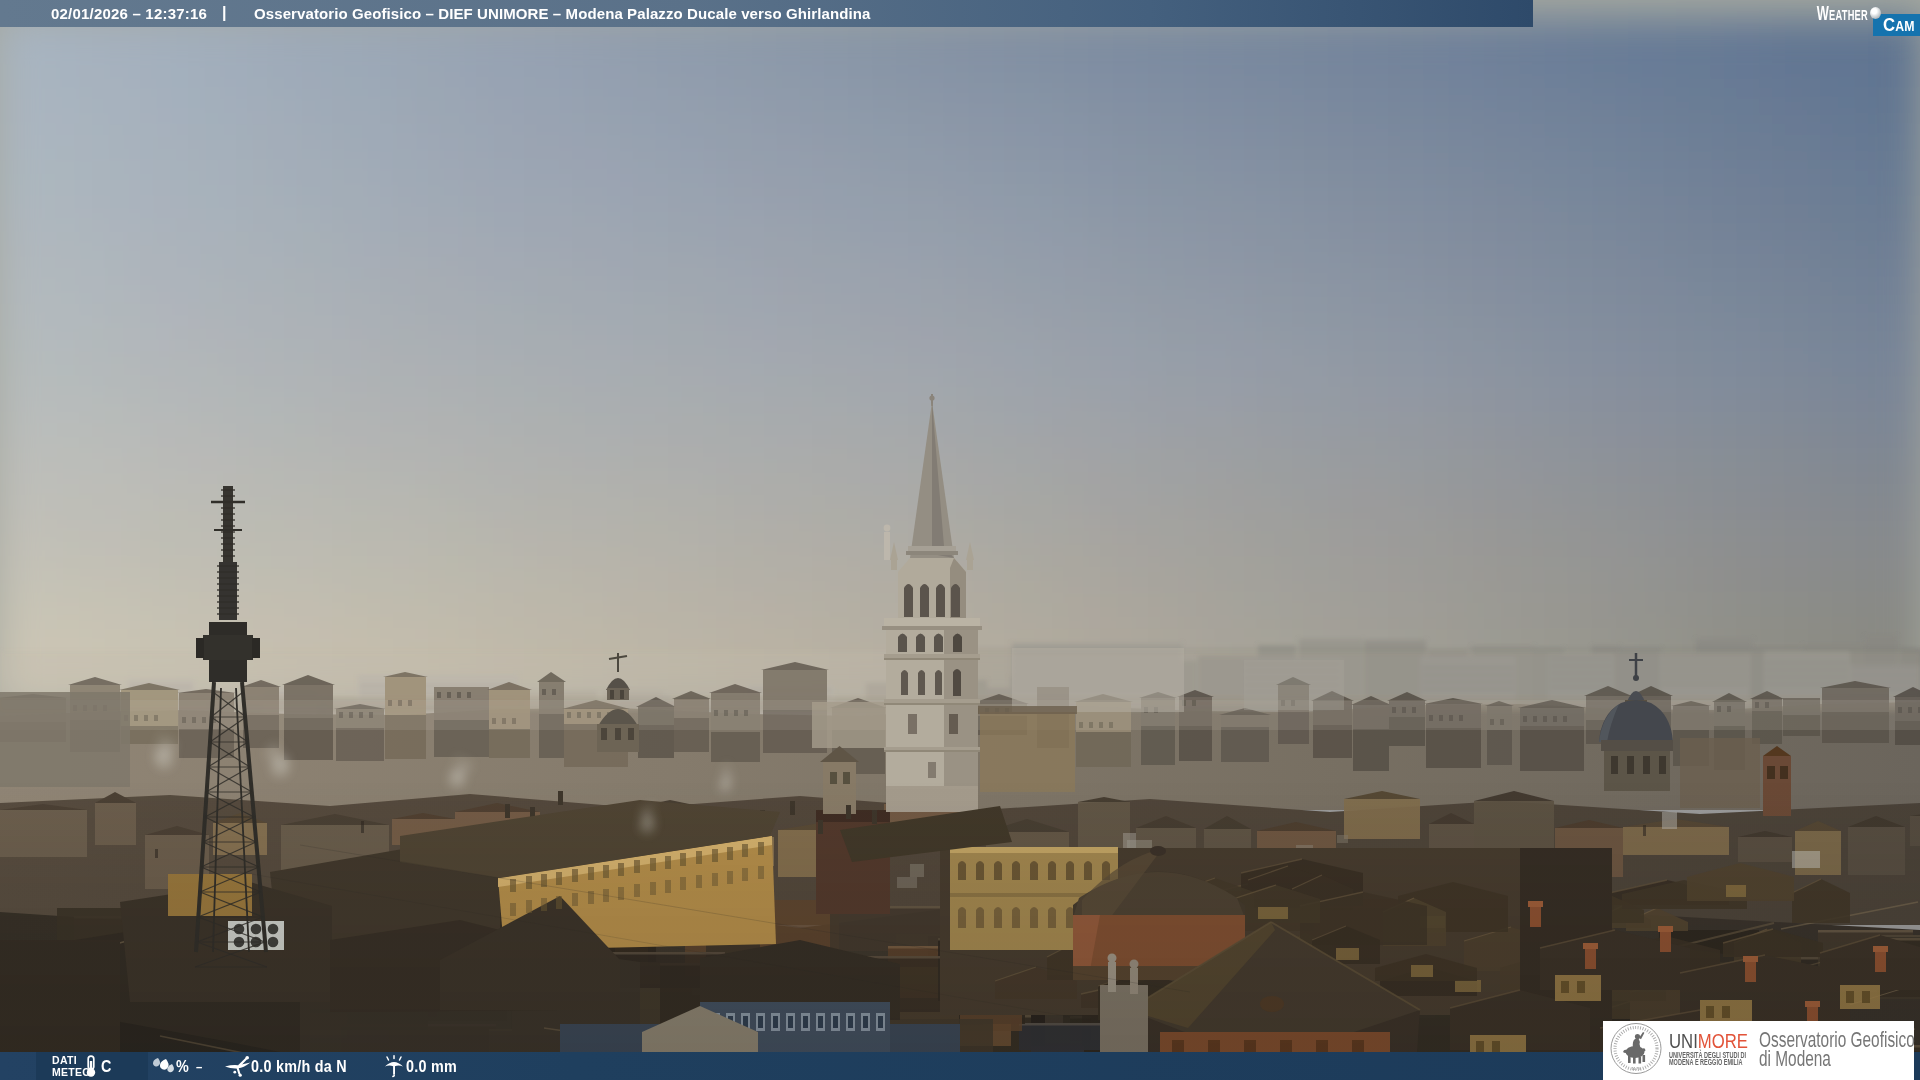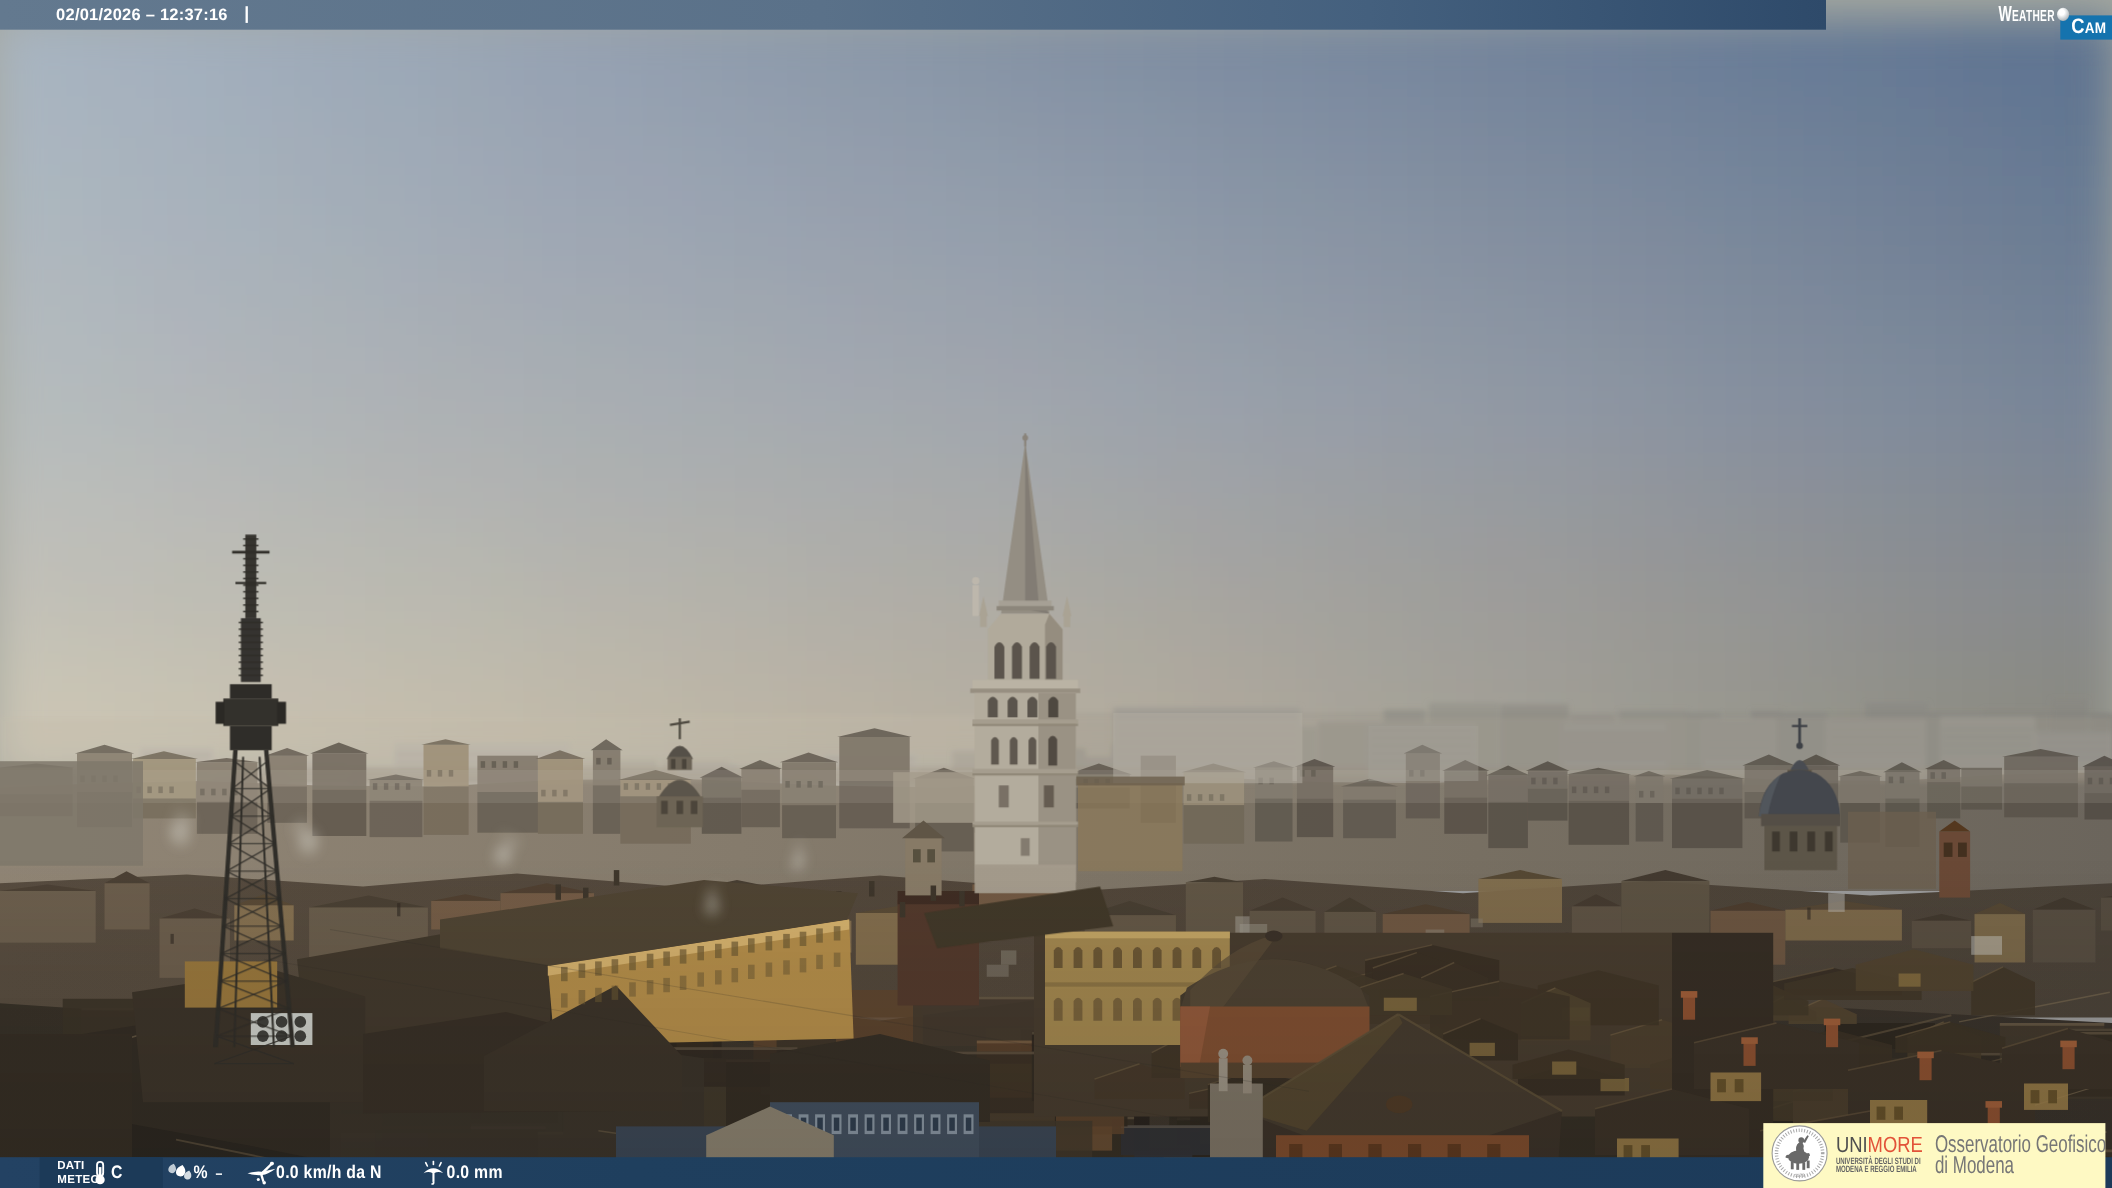--- a/index.html
+++ b/index.html
@@ -1,38 +1,38 @@
 <!DOCTYPE html>
 <html><head><meta charset="utf-8"><style>
 html,body{margin:0;padding:0;width:1920px;height:1080px;overflow:hidden;background:#999;}
 *{box-sizing:border-box;font-family:"Liberation Sans",sans-serif;}
 #stage{position:relative;width:1920px;height:1080px;}
 #scene{position:absolute;left:0;top:0;}
-#topbar{position:absolute;left:0;top:0;width:1660px;height:27px;
+#topbar{position:absolute;left:0;top:0;width:1533px;height:27px;
  background:linear-gradient(90deg,#63798f 0%,#5a7189 45%,#44607e 75%,#2e4a6a 100%);
  color:#fff;font-weight:bold;font-size:15px;letter-spacing:0.2px;line-height:28px;white-space:nowrap;}
 #topbar .t1{position:absolute;left:51px;top:0;}
 #topbar .sep{position:absolute;left:222px;top:-1px;font-size:16px;}
 #topbar .t2{position:absolute;left:254px;top:0;letter-spacing:0.1px;}
 #wxcam{position:absolute;left:1815px;top:0;width:105px;height:27px;font-weight:bold;}
 #wxcam .wlabel{position:absolute;right:52px;top:0;height:27px;line-height:27px;color:#fff;white-space:nowrap;transform:scale(0.64,1);transform-origin:100% 50%;}
 #wxcam .w{font-size:20px;}
 #wxcam .sc{font-size:14.5px;letter-spacing:0.4px;}
 #wxcam .lens{position:absolute;left:55px;top:7px;width:11px;height:12px;border-radius:50%;background:radial-gradient(circle at 38% 35%,#ffffff 25%,#cdd2d5 55%,#878e94 100%);z-index:2;}
 #wxcam .cambox{position:absolute;left:58px;top:14px;right:0;height:22px;background:#1573ae;}
 #wxcam .camtext{position:absolute;left:10px;top:0;height:22px;line-height:21px;color:#fff;white-space:nowrap;transform:scale(0.88,1);transform-origin:0 50%;}
 #wxcam .cw{font-size:19px;}
 #wxcam .csc{font-size:14px;}
 #botbar{position:absolute;left:0;top:1052px;width:1920px;height:28px;
  background:linear-gradient(90deg,#234263 0%,#1f3f5e 30%,#1c3a59 100%);color:#fff;}
 #dati{position:absolute;left:0;top:0;width:112px;height:28px;background:#1c3a58;color:#fff;
  font-size:10.5px;font-weight:bold;line-height:12px;padding:2px 0 0 16px;letter-spacing:0.3px;margin-left:36px;}
 .bv{position:absolute;top:0;height:28px;line-height:29px;font-size:16.5px;font-weight:bold;letter-spacing:0.3px;transform:scale(0.87,1);transform-origin:0 50%;}
 .bicon{position:absolute;top:2px;}
-#unibox{position:absolute;left:1603px;top:1021px;width:311px;height:59px;background:#fef9c3;}
+#unibox{position:absolute;left:1603px;top:1021px;width:311px;height:59px;background:#ffffff;}
 #uniseal{position:absolute;left:6px;top:1px;width:54px;height:54px;}
 #uniname{position:absolute;left:66px;top:9px;font-size:20px;letter-spacing:0px;color:#4f4f4f;transform:scale(0.836,1);transform-origin:0 0;white-space:nowrap;}
 #uniname .more{color:#e25339;}
 #unisub{position:absolute;left:66px;top:31px;font-size:8.4px;font-weight:bold;color:#646464;line-height:7.2px;letter-spacing:0px;transform:scale(0.66,1);transform-origin:0 0;white-space:nowrap;}
 #osger{position:absolute;left:156px;top:9px;font-size:22px;color:#767676;line-height:19px;transform:scale(0.70,1);transform-origin:0 0;white-space:nowrap;}
 </style></head>
 <body>
 <div id="stage">
 <svg id="scene" width="1920" height="1080" viewBox="0 0 1920 1080">
       <defs>
@@ -1912,20 +1912,21 @@
           <stop offset="0.35" stop-color="#16120c" stop-opacity="0.07"></stop>
           <stop offset="1" stop-color="#16120c" stop-opacity="0.16"></stop>
         </linearGradient>
       </defs>
       <rect x="0" y="780" width="1920" height="300" fill="url(#grade)"></rect>
     </svg>
 
 <div id="topbar">
  <span class="t1">02/01/2026 – 12:37:16</span>
  <span class="sep">|</span>
+ <span class="t2">Osservatorio Geofisico – DIEF UNIMORE – Modena Palazzo Ducale verso Ghirlandina</span>
  <span id="wxcam">
         <span class="wlabel"><span class="w">W</span><span class="sc">EATHER</span></span>
         <span class="cambox">
           <span class="camtext"><span class="cw">C</span><span class="csc">AM</span></span>
         </span>
         <span class="lens"></span>
       </span>
 </div>
 
 <div id="botbar">

